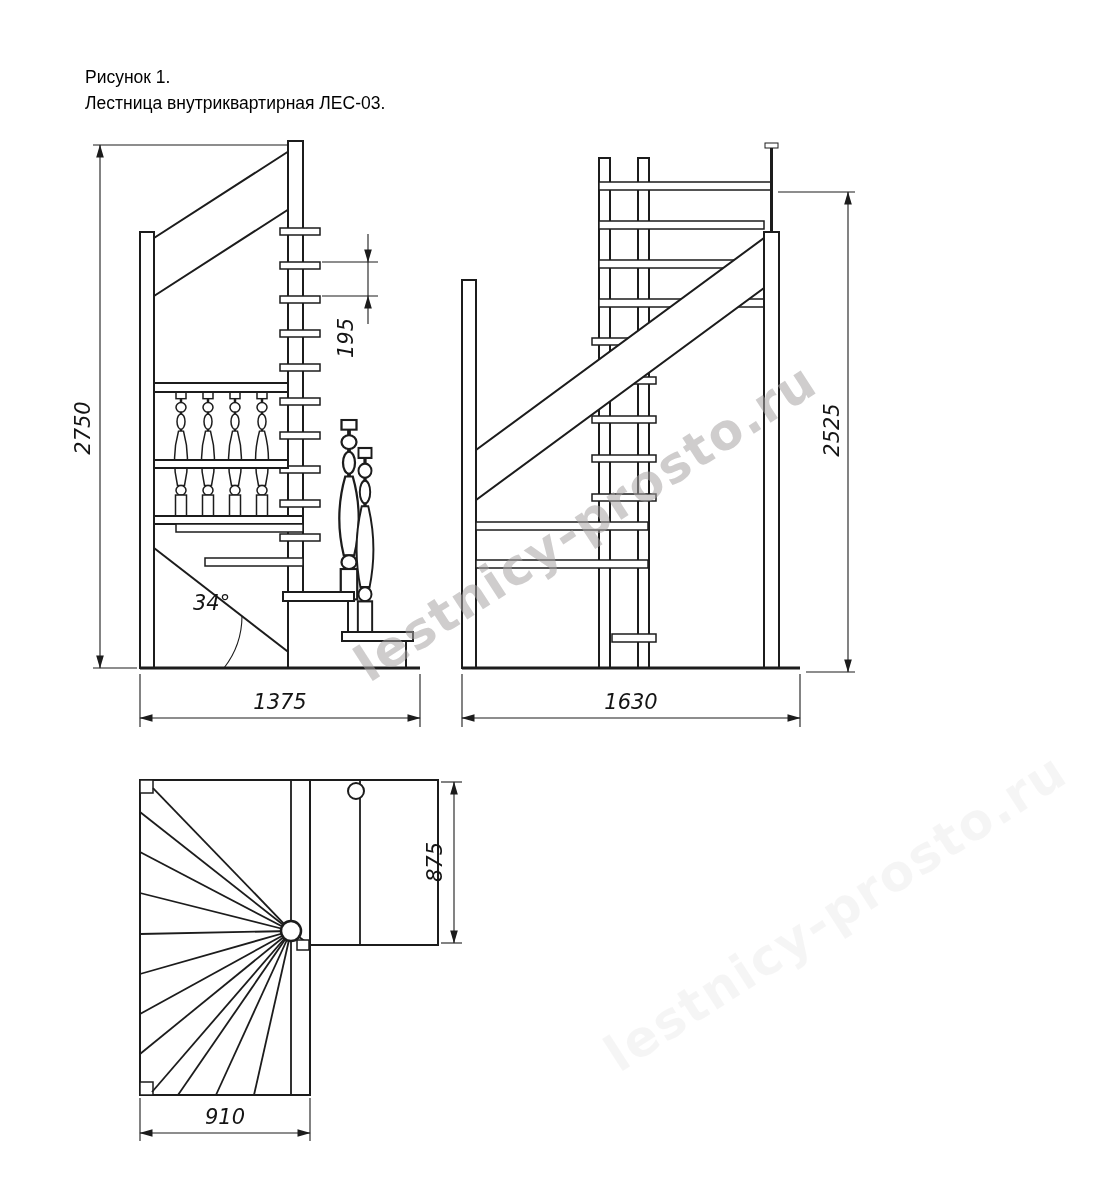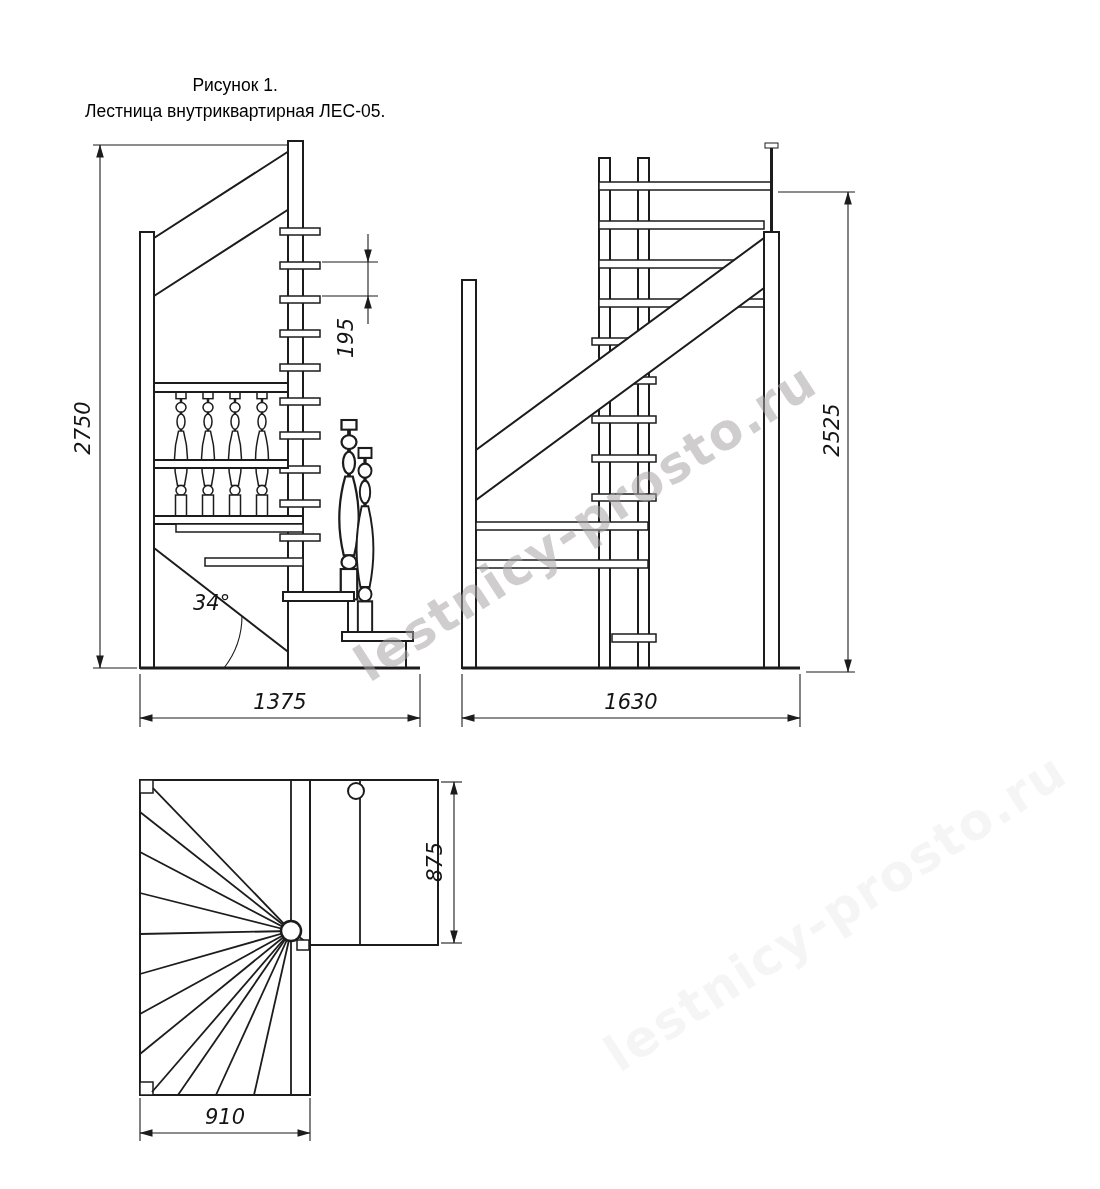--- a/index.html
+++ b/index.html
@@ -1,42 +1,42 @@
 <!DOCTYPE html>
 <html><head>
 <meta charset="utf-8">
 <style>
   * { margin:0; padding:0; box-sizing:border-box; }
   html, body { background:#ffffff; }
   .page {
     position:relative; width:1100px; height:1189px; background:#ffffff;
     overflow:hidden; font-family:"Liberation Sans", sans-serif;
   }
-  .title { position:absolute; left:85px; top:72px; font-size:17.5px; color:#000; line-height:1.5;text-align:center; }
+  .title { position:absolute; left:85px; top:64px; font-size:17.5px; color:#000; line-height:1.5; }
   svg.drawing { position:absolute; left:0; top:0; }
   svg .ln   { stroke:#1c1c1c; fill:none; }
   svg .fill { stroke:#1c1c1c; fill:#ffffff; }
   svg .dim  { stroke:#1c1c1c; stroke-width:1.1; fill:none; }
   svg text.dimtext { font:italic 21px "DejaVu Sans", sans-serif; fill:#141414; }
   .wm {
     position:absolute; white-space:nowrap; font-family:"DejaVu Sans", sans-serif;
     font-weight:700; color:#a8a5a5; transform-origin:0 50%; pointer-events:none;
     letter-spacing:2px; font-size:50px;
   }
   .wm-main  { left:360px; top:640px; opacity:0.55; transform:rotate(-33deg); }
   .wm-faint { left:610px; top:1030px; opacity:0.10; transform:rotate(-33deg); }
 </style>
 </head>
 <body>
 
 <div class="page">
 
   <div class="title">
     <div>Рисунок 1.</div>
-    <div>Лестница внутриквартирная ЛЕС-05.</div>
+    <div>Лестница внутриквартирная ЛЕС-03.</div>
   </div>
 
   <svg class="drawing" width="1100" height="1189" viewBox="0 0 1100 1189">
     <defs>
       <marker id="arw" viewBox="0 0 12 8" refX="11" refY="4" markerWidth="13" markerHeight="9" orient="auto-start-reverse">
         <path d="M0.5,0.8 L11.5,4 L0.5,7.2 Z" fill="#1c1c1c"></path>
       </marker>
       <g id="spin">
         <line class="ln" stroke-width="2.5" x1="0" y1="4" x2="0" y2="130"></line>
         <rect class="fill" stroke-width="1.5" x="-5" y="0" width="10" height="7"></rect>

